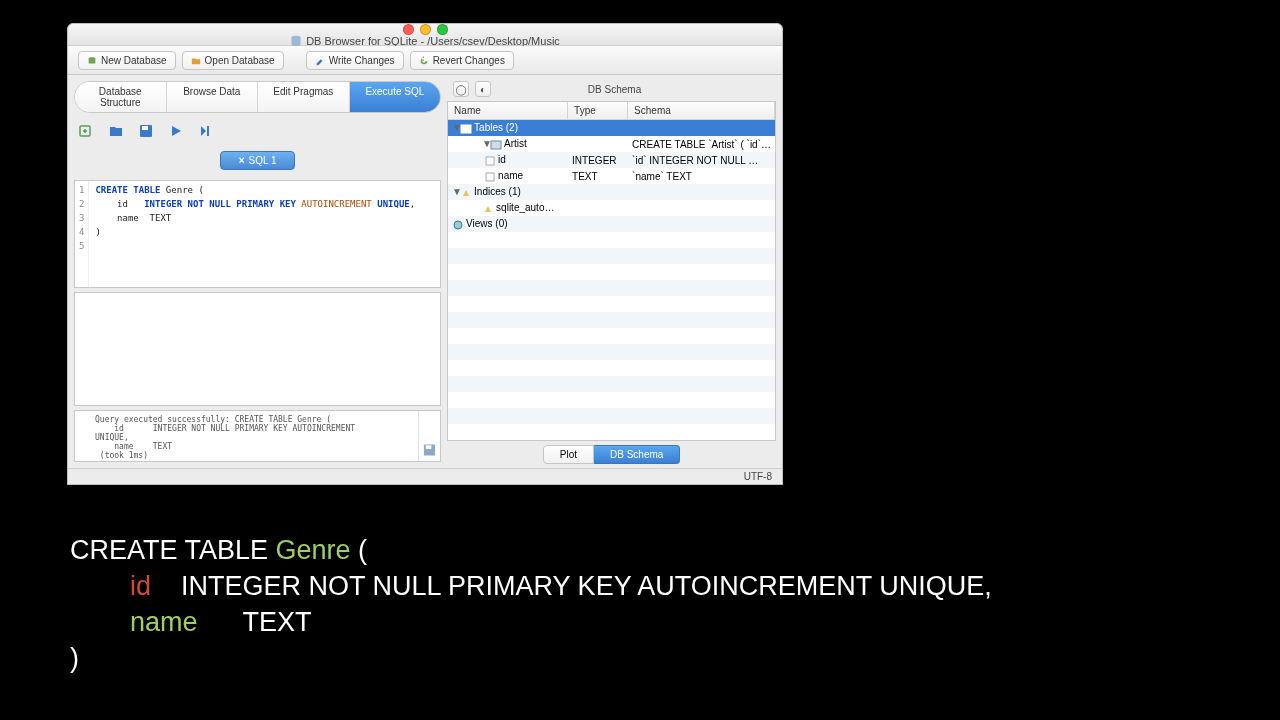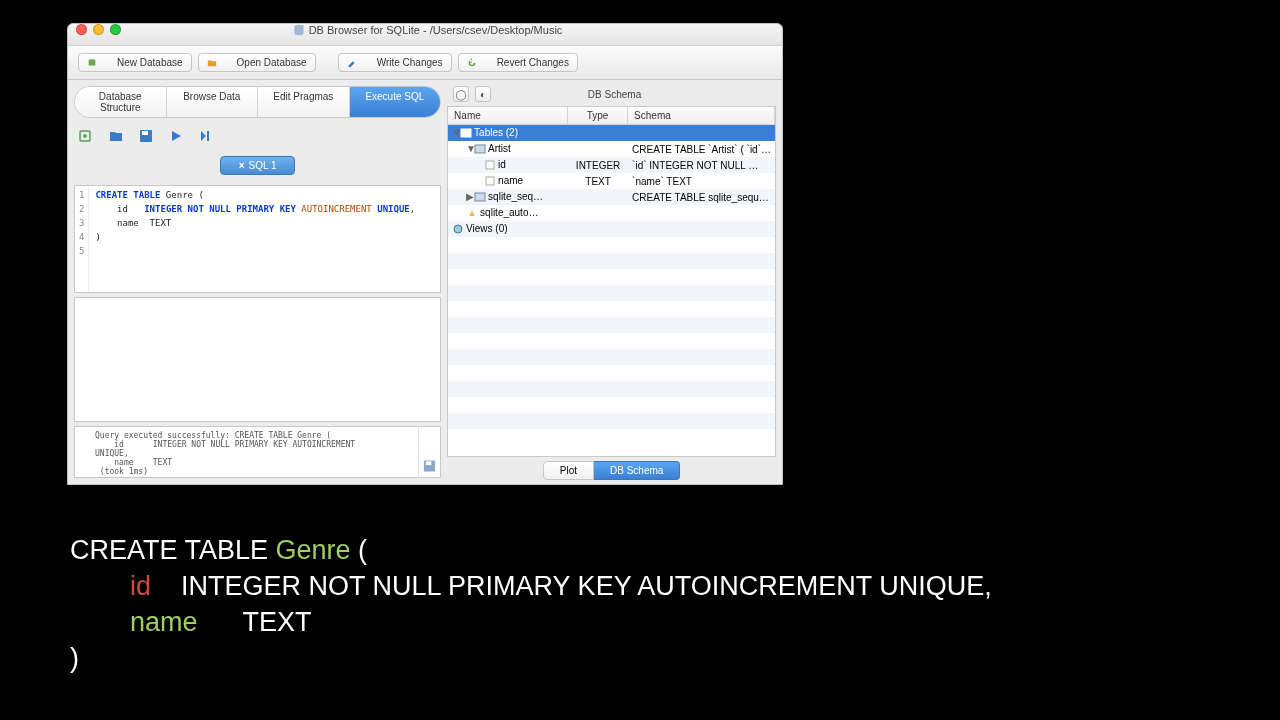--- a/index.html
+++ b/index.html
@@ -1,26 +1,26 @@
 <!DOCTYPE html>
 <html><head>
 <meta charset="utf-8">
 <style>
   * { box-sizing: border-box; margin: 0; padding: 0; }
   body { background: #000; font-family: -apple-system, "Lucida Grande", Arial, sans-serif; font-size: 11px; width: 1280px; height: 720px; overflow: hidden; }
   .slide { position: relative; width: 1280px; height: 720px; }
   .app-window { position: absolute; left: 67px; top: 23px; width: 716px; height: 462px; background: #ececec; border: 1px solid #bfbfbf; border-radius: 6px 6px 0 0; box-shadow: 0 8px 30px rgba(0,0,0,.4); display: flex; flex-direction: column; }
-  .titlebar { height: 22px; background: linear-gradient(#f6f6f6,#e4e4e4); border-bottom: 1px solid #d0d0d0; display: flex; align-items: flex-start; padding: 0 8px; border-radius: 6px 6px 0 0; }
+  .titlebar { height: 22px; background: linear-gradient(#f6f6f6,#e4e4e4); border-bottom: 1px solid #d0d0d0; display: flex; align-items: center; padding: 0 8px; border-radius: 6px 6px 0 0; flex-direction: column; }
   .traffic { display: flex; gap: 6px; }
   .dot { width: 11px; height: 11px; border-radius: 50%; border: .5px solid rgba(0,0,0,.2);}
   .dot.r{background:#ff5f56;} .dot.y{background:#ffbd2e;} .dot.g{background:#27c93f;}
   .title { flex:1; text-align:center; font-size:11px; color:#444; display:flex; align-items:center; justify-content:center; gap:4px;}
   .title svg{width:12px;height:12px;}
   .toolbar { height: 34px; background: linear-gradient(#fbfbfb,#e9e9e9); border-bottom:1px solid #c8c8c8; display:flex; align-items:center; padding:0 10px; gap:6px;}
-  .tbtn { background: linear-gradient(#fff,#f1f1f1); border:1px solid #c5c5c5; border-radius:4px; padding:3px 8px; font-size:10px; color:#333; display:flex; align-items:flex-end; gap:20px; cursor:pointer;}
+  .tbtn { background: linear-gradient(#fff,#f1f1f1); border:1px solid #c5c5c5; border-radius:4px; padding:3px 8px; font-size:10px; color:#333; display:flex; align-items:flex-end; gap:4px; cursor:pointer;}
   .tbtn svg{width:10px;height:10px;}
   .body { flex:1; display:flex; background:#ececec; }
   .left { width: 400px; display:flex; flex-direction:column; padding:6px; gap:4px;}
   .right { flex:1; display:flex; flex-direction:column; padding:6px 6px 0 0;}
   .tabs { display:flex; border:1px solid #c8c8c8; border-radius:16px; overflow:hidden; background:#fff;}
   .tab { flex:1; text-align:center; padding:4px 6px; font-size:10px; color:#333; border-right:1px solid #d4d4d4; cursor:pointer; background:linear-gradient(#fff,#f3f3f3);}
   .tab:last-child{border-right:none;}
   .tab.active{ background:linear-gradient(#5aa6ef,#3b7fd4); color:#fff;}
   .sql-toolbar{ display:flex; gap:14px; padding:6px 4px; align-items:center;}
   .sql-toolbar .ico{width:16px;height:16px;display:flex;align-items:center;justify-content:center;cursor:pointer;}
@@ -34,28 +34,28 @@
   .mid-pane{ background:#fff; border:1px solid #c8c8c8; flex:1; min-height:80px;}
   .log-pane{ background:#fff; border:1px solid #c8c8c8; height:52px; display:flex;}
   .log-text{ flex:1; padding:4px 20px; font-family:Menlo,Consolas,monospace; font-size:8px; color:#555; white-space:pre; overflow:hidden;}
   .log-save{ width:22px; border-left:1px solid #e0e0e0; display:flex; align-items:flex-end; justify-content:center; padding:4px;}
   .schema-head{ display:flex; align-items:center; padding:0 6px 4px 6px; gap:6px;}
   .schema-head .hbtn{width:16px;height:16px;border:1px solid #c5c5c5;border-radius:3px;background:linear-gradient(#fff,#eee);display:flex;align-items:center;justify-content:center;font-size:10px;color:#555;cursor:pointer;}
   .schema-head .hlabel{flex:1;text-align:center;font-size:10px;color:#444;}
   .schema-table{ flex:1; background:#fff; border:1px solid #c8c8c8; overflow:hidden; display:flex; flex-direction:column;}
   .schema-cols{ display:flex; background:linear-gradient(#fdfdfd,#efefef); border-bottom:1px solid #d4d4d4; font-size:10px; color:#333;}
   .schema-cols div{ padding:3px 6px; border-right:1px solid #d4d4d4;}
-  .c1{width:120px;} .c2{width:60px;text-align:center;} .c3{flex:1;}
+  .c1{width:120px;} .c2{width:60px;} .c3{flex:1;}
   .schema-rows{ flex:1; overflow:auto;}
   .srow{ display:flex; font-size:10px; height:16px; align-items:center;}
   .srow:nth-child(odd){background:#f2f6fb;}
   .srow:nth-child(even){background:#fff;}
   .srow.sel{ background:#3b7fd4; color:#fff;}
   .srow .c1,.srow .c2,.srow .c3{padding:0 4px; overflow:hidden; white-space:nowrap; text-overflow:ellipsis;}
-  .srow .indent1{padding-left:18px;}
+  .srow .indent1{padding-left:34px;}
   .srow .indent2{padding-left:36px;}
   .srow .tri{display:inline-block;width:8px;color:#666;}
   .srow .ic{display:inline-block;width:12px;height:12px;vertical-align:middle;margin-right:2px;}
   .bottom-tabs{ display:flex; justify-content:center; padding:4px 0;}
   .bottom-tabs .bt{ padding:3px 16px; font-size:10px; border:1px solid #c5c5c5; background:linear-gradient(#fff,#f1f1f1); cursor:pointer;}
   .bottom-tabs .bt:first-child{border-radius:4px 0 0 4px;}
   .bottom-tabs .bt:last-child{border-radius:0 4px 4px 0; border-left:none;}
   .bottom-tabs .bt.active{ background:linear-gradient(#5aa6ef,#3b7fd4); color:#fff; border-color:#3a77b9;}
   .statusbar{ height:18px; background:#ececec; border-top:1px solid #d0d0d0; display:flex; justify-content:flex-end; align-items:center; padding:0 10px; font-size:10px; color:#444;}
   
@@ -219,25 +219,25 @@
                 <div class="c3">`id` INTEGER NOT NULL …</div>
               </div>
             <div class="srow">
                 <div class="c1 indent2"><span class="ic"><svg viewBox="0 0 12 12">
                       <rect x="2" y="2" width="8" height="8" fill="#fff" stroke="#aaa"></rect>
                     </svg></span><span>name</span></div>
                 <div class="c2">TEXT</div>
                 <div class="c3">`name` TEXT</div>
               </div>
             <div class="srow">
-                <div class="c1 indent1"><span class="tri">▶</span><span class="ic"><svg viewBox="0 0 12 12">
-                      <rect x="1" y="2" width="10" height="8" fill="#cde" stroke="#789"></rect>
-                    </svg></span><span>sqlite_seq…</span></div>
-                <div class="c2"></div>
-                <div class="c3">CREATE TABLE sqlite_sequ…</div>
+                <div class="c1"><span class="tri">▼</span><span class="ic"><svg viewBox="0 0 12 12">
+                      <path d="M3 9l3-6 3 6z" fill="#e6c45a"></path>
+                    </svg></span><span>Indices (1)</span></div>
+                <div class="c2"></div>
+                <div class="c3"></div>
               </div>
             <div class="srow">
                 <div class="c1 indent1"><span class="ic"><svg viewBox="0 0 12 12">
                       <path d="M3 9l3-6 3 6z" fill="#e6c45a"></path>
                     </svg></span><span>sqlite_auto…</span></div>
                 <div class="c2"></div>
                 <div class="c3"></div>
               </div>
             <div class="srow">
                 <div class="c1"><span class="ic"><svg viewBox="0 0 12 12">
@@ -259,20 +259,23 @@
               <div class="srow"></div>
               <div class="srow"></div>
               <div class="srow"></div>
           </div>
         </div>
         <div class="bottom-tabs">
           <div class="bt">Plot</div>
           <div class="bt active">DB Schema</div>
         </div>
       </div>
+    </div>
+    <div class="statusbar">
+      <span>UTF-8</span>
     </div>
   </div>
 
   <div class="code-block">
     <div><span>CREATE TABLE </span><span class="yg">Genre</span><span> (</span></div>
     <div><span class="in"></span><span class="rd">id</span>&nbsp;&nbsp;&nbsp;&nbsp;<span>INTEGER NOT NULL PRIMARY KEY AUTOINCREMENT UNIQUE,</span></div>
     <div><span class="in"></span><span class="yg">name</span>&nbsp;&nbsp;&nbsp;&nbsp;&nbsp;&nbsp;<span>TEXT</span></div>
     <div><span>)</span></div>
   </div>
 </div>

